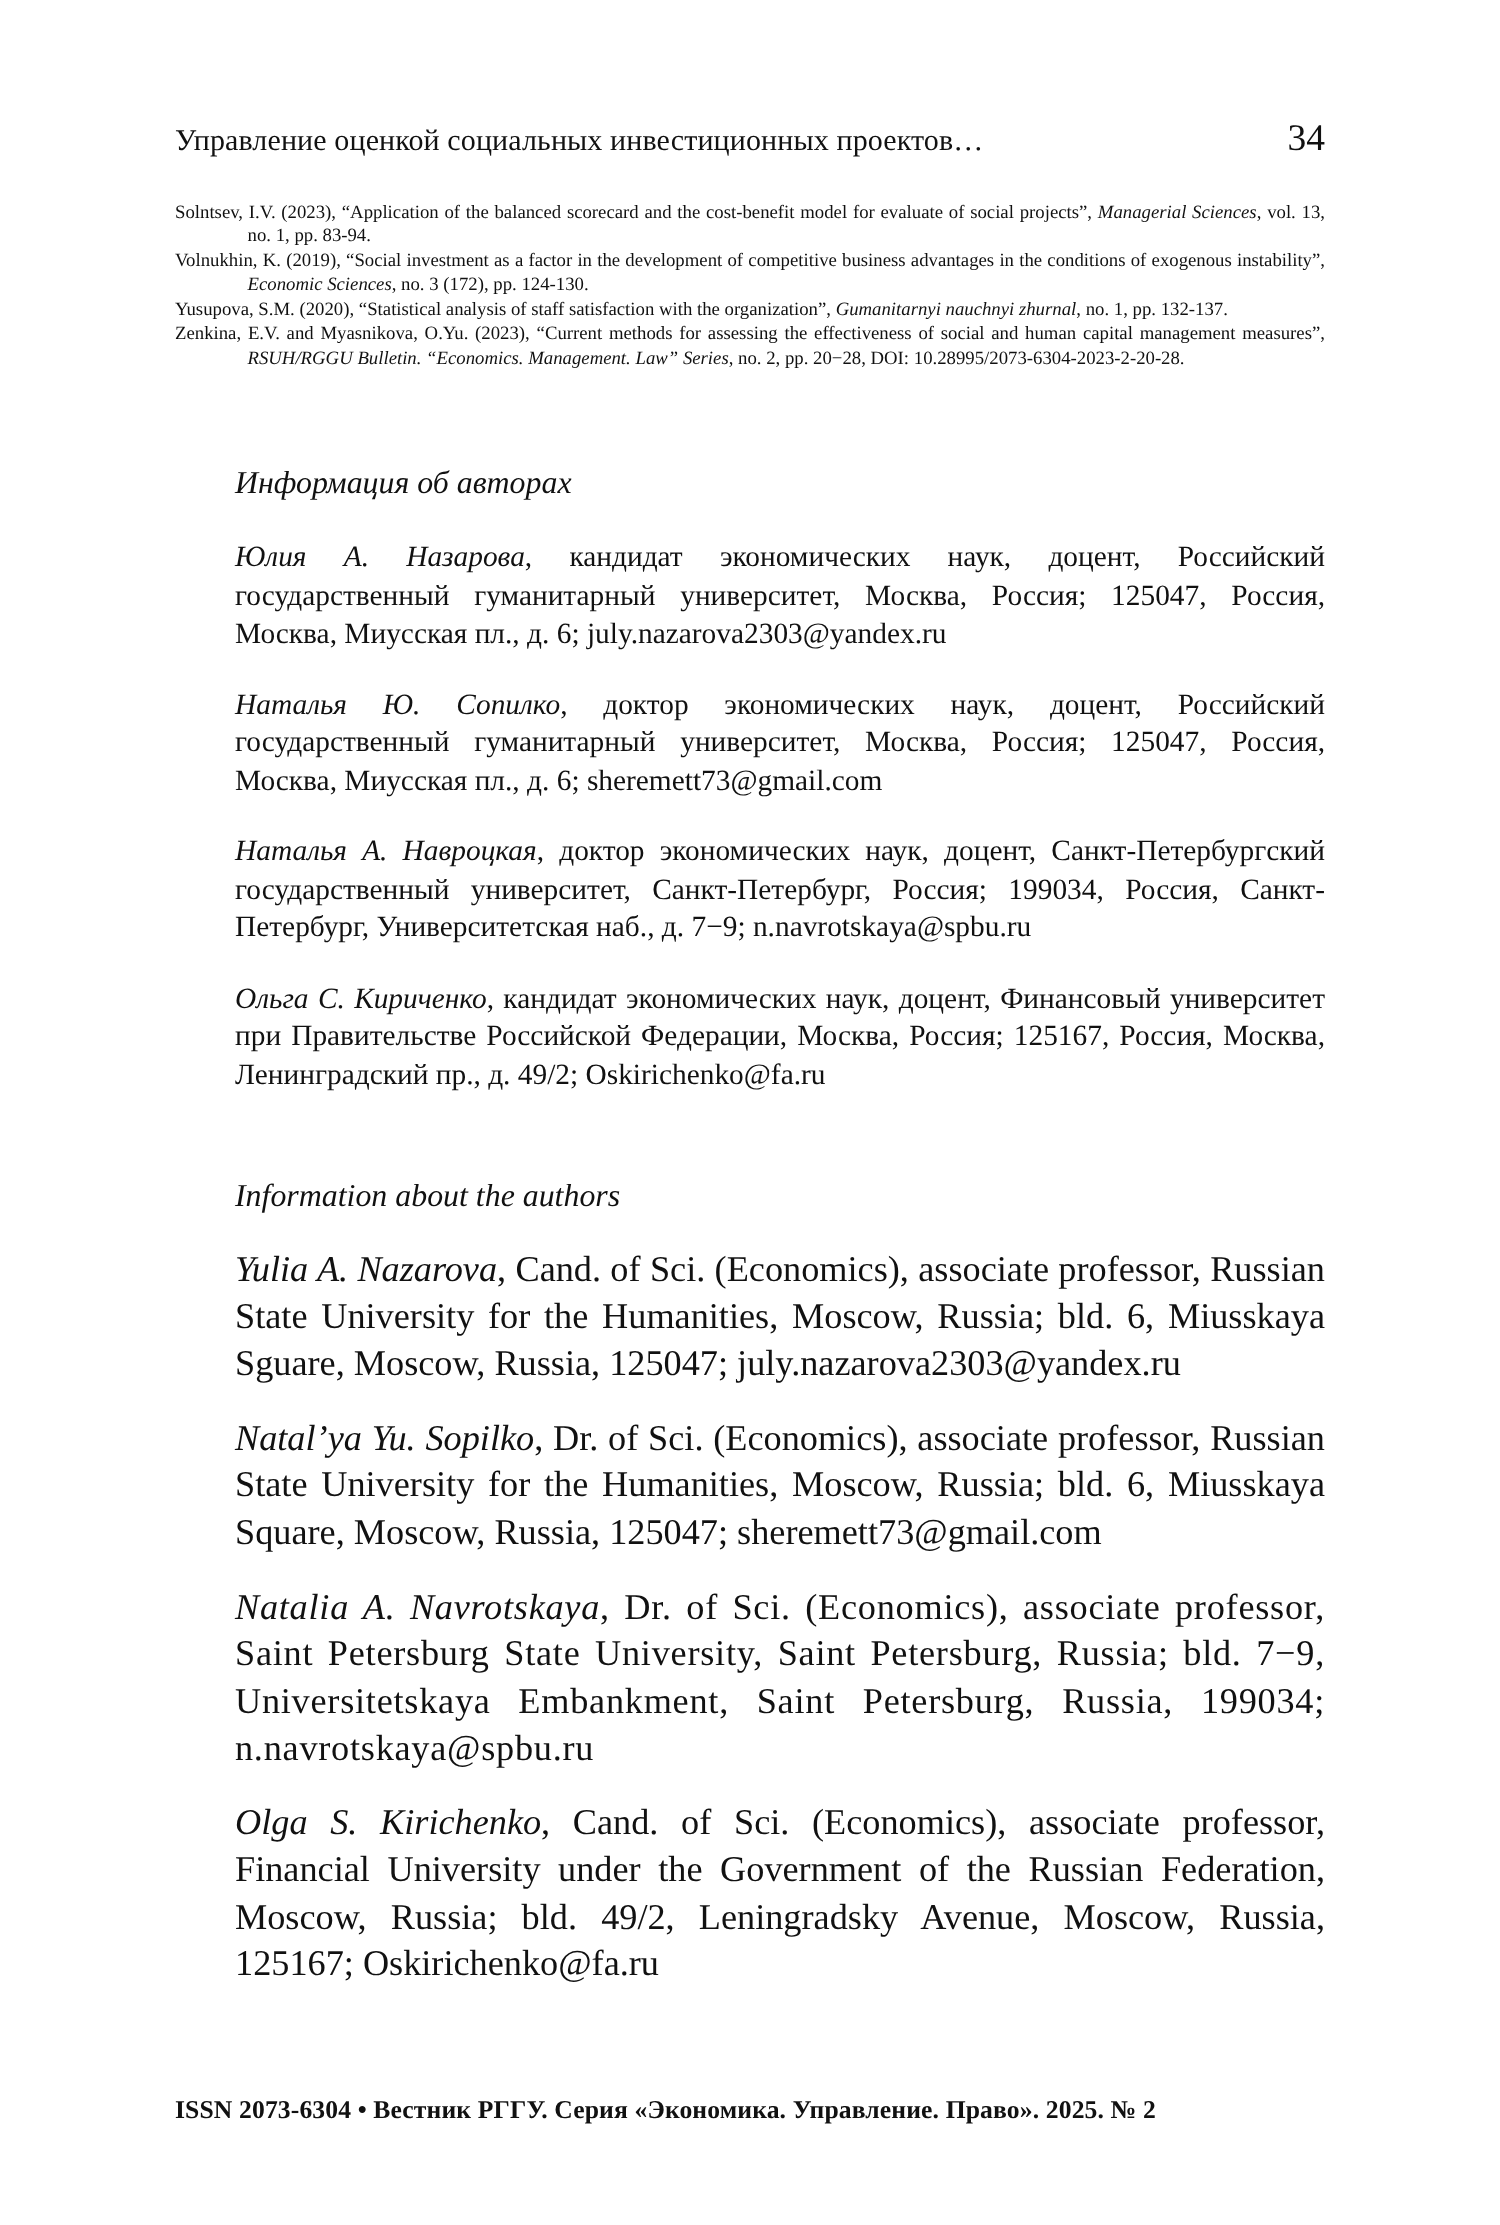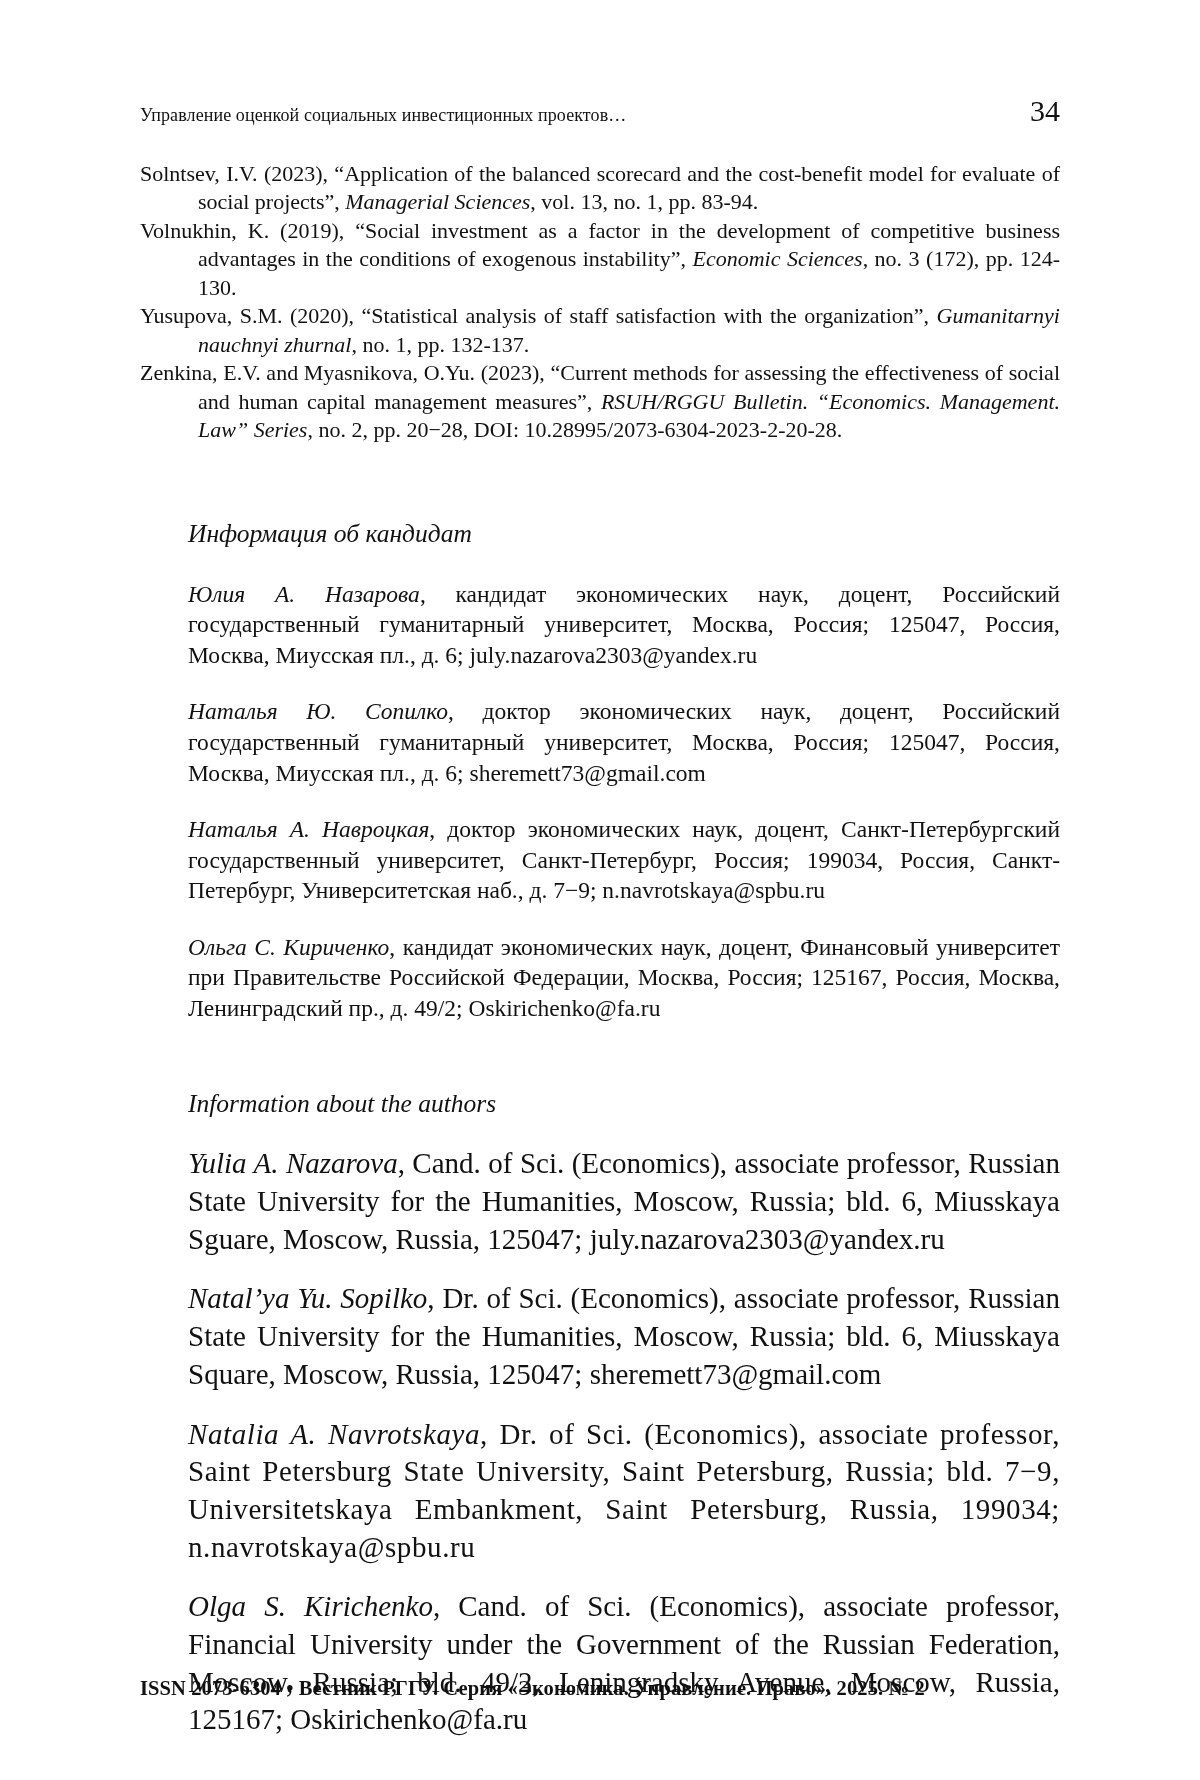--- a/index.html
+++ b/index.html
@@ -22,30 +22,30 @@
     padding: 96px 140px 0 140px;
   }
   
   .runhead {
     display: flex;
     align-items: baseline;
     justify-content: space-between;
     margin-bottom: 34px;
   }
   .runhead-title {
-    font-size: 18px;
+    font-size: 24px;
     letter-spacing: 0.1px;
   }
   .runhead-page {
     font-size: 30px;
     line-height: 1;
   }
   
   .refs {
-    font-size: 22px;
+    font-size: 15px;
     line-height: 1.295;
     text-align: justify;
     margin-bottom: 12px;
   }
   .ref {
     text-indent: 0;
     padding-left: 58px;
     text-indent: -58px;
     margin-bottom: 0;
   }
@@ -99,21 +99,21 @@
     <div class="runhead-page">34</div>
   </div>
 
   <div class="refs">
     <div class="ref">Solntsev, I.V. (2023), “Application of the balanced scorecard and the cost-benefit model for evaluate of social projects”, <i>Managerial Sciences</i>, vol. 13, no. 1, pp. 83-94.</div>
     <div class="ref">Volnukhin, K. (2019), “Social investment as a factor in the development of competitive business advantages in the conditions of exogenous instability”, <i>Economic Sciences</i>, no. 3 (172), pp. 124-130.</div>
     <div class="ref">Yusupova, S.M. (2020), “Statistical analysis of staff satisfaction with the organization”, <i>Gumanitarnyi nauchnyi zhurnal</i>, no. 1, pp. 132-137.</div>
     <div class="ref">Zenkina, E.V. and Myasnikova, O.Yu. (2023), “Current methods for assessing the effectiveness of social and human capital management measures”, <i>RSUH/RGGU Bulletin. “Economics. Management. Law” Series</i>, no. 2, pp. 20−28, DOI: 10.28995/2073-6304-2023-2-20-28.</div>
   </div>
 
-  <div class="sec-head">Информация об кандидат</div>
+  <div class="sec-head">Информация об авторах</div>
 
   <div class="author-block">
     <span class="nm">Юлия А. Назарова</span><span>, кандидат экономических наук, доцент, Российский государственный гуманитарный университет, Москва, Россия; 125047, Россия, Москва, Миусская пл., д. 6; july.nazarova2303@yandex.ru</span>
   </div>
   <div class="author-block">
     <span class="nm">Наталья Ю. Сопилко</span><span>, доктор экономических наук, доцент, Российский государственный гуманитарный университет, Москва, Россия; 125047, Россия, Москва, Миусская пл., д. 6; sheremett73@gmail.com</span>
   </div>
   <div class="author-block">
     <span class="nm">Наталья А. Навроцкая</span><span>, доктор экономических наук, доцент, Санкт-Петербургский государственный университет, Санкт-Петербург, Россия; 199034, Россия, Санкт-Петербург, Университетская наб., д. 7−9; n.navrotskaya@spbu.ru</span>
   </div>

